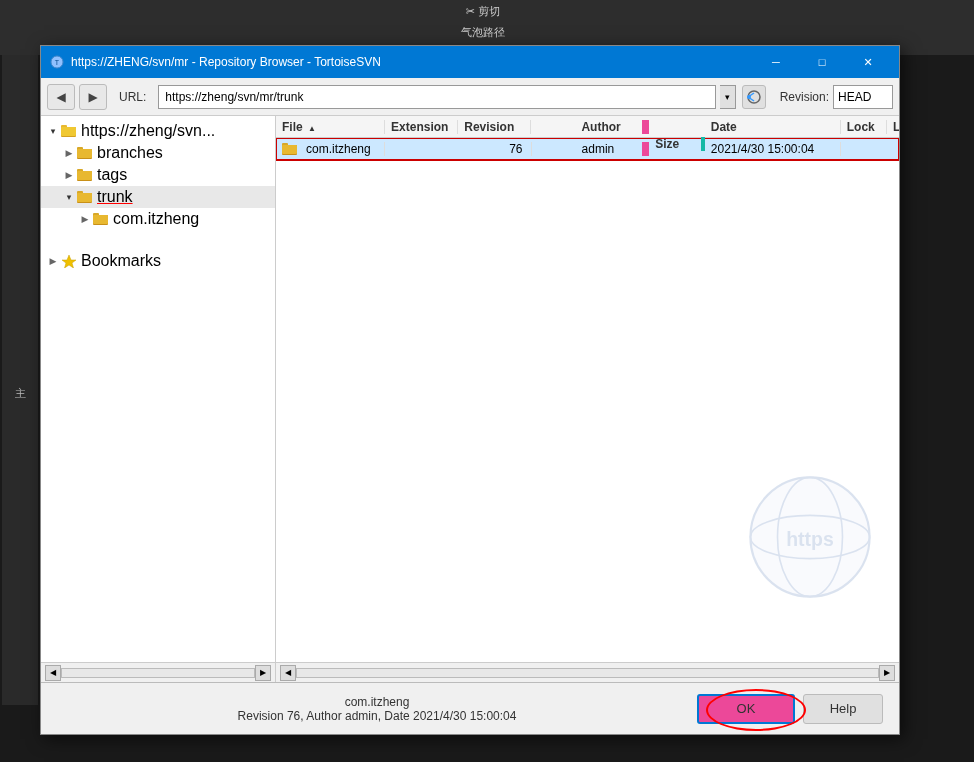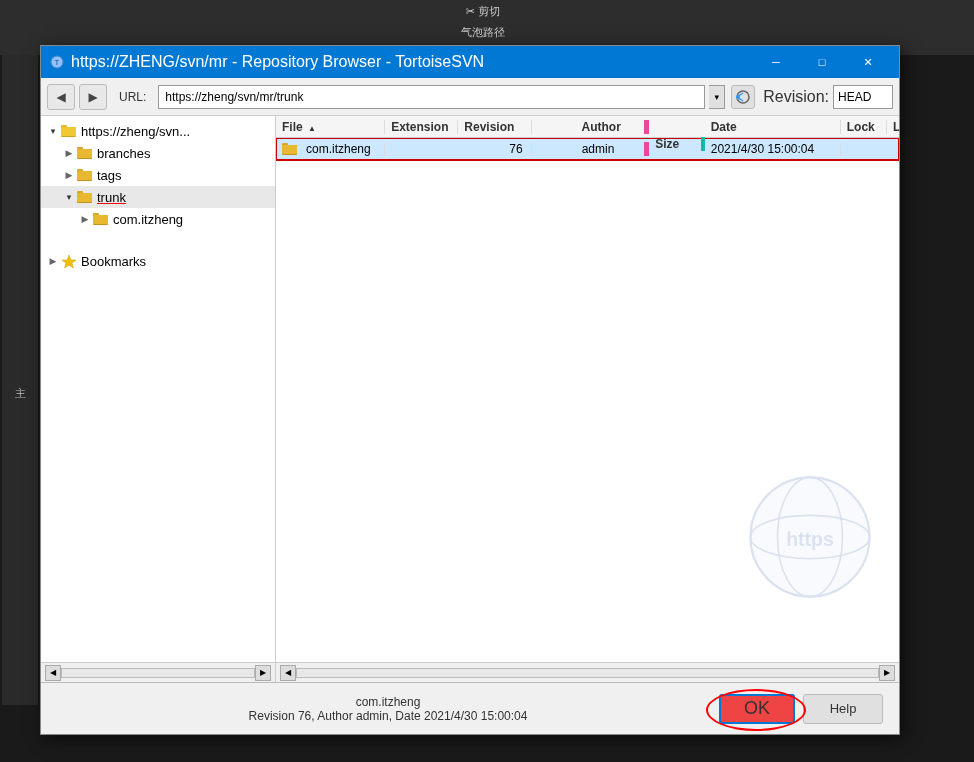--- a/index.html
+++ b/index.html
@@ -64,21 +64,21 @@
       width: 16px;
       height: 16px;
       margin-right: 6px;
       display: flex;
       align-items: center;
       justify-content: center;
     }
 
     .title-bar-text {
       flex: 1;
-      font-size: 16px;
+      font-size: 12px;
     }
 
     .title-bar-controls {
       display: flex;
       gap: 0;
     }
 
     .title-btn {
       width: 46px;
       height: 32px;
@@ -152,23 +152,23 @@
       border: 1px solid #bbb;
       border-radius: 3px;
       cursor: pointer;
       display: flex;
       align-items: center;
       justify-content: center;
       margin-left: 2px;
     }
 
     .revision-label {
-      font-size: 16px;
+      font-size: 12px;
       color: #333;
-      margin-left: 4px;
+      margin-left: 10px;
     }
 
     .revision-input {
       width: 60px;
       height: 24px;
       border: 1px solid #999;
       padding: 0 4px;
       font-size: 12px;
       background: white;
     }
@@ -219,21 +219,21 @@
       flex-shrink: 0;
       position: relative;
     }
 
     .folder-icon svg {
       width: 16px;
       height: 14px;
     }
 
     .tree-label {
-      font-size: 13px;
+      font-size: 16px;
     }
 
     
     .indent-1 { padding-left: 4px; }
     .indent-2 { padding-left: 20px; }
     .indent-3 { padding-left: 36px; }
 
     
     .file-panel {
       flex: 1;
@@ -252,21 +252,21 @@
       font-weight: bold;
       color: #333;
       position: sticky;
       top: 0;
       z-index: 10;
     }
 
     .col-file { width: 120px; padding: 0 6px; border-right: 1px solid #ddd; cursor: pointer; }
     .col-ext { width: 80px; padding: 0 6px; border-right: 1px solid #ddd; cursor: pointer; }
     .col-rev { width: 80px; padding: 0 6px; border-right: 1px solid #ddd; cursor: pointer; }
-    .col-author { width: 80px; padding: 0 6px; border-right: 5px solid #ec4899; cursor: pointer; margin-left: 44px; }
+    .col-author { width: 80px; padding: 0 6px; border-right: 7px solid #ec4899; cursor: pointer; margin-left: 44px; }
     .col-size { width: 60px; padding: 0 6px; border-right: 4px solid #14b8a6; cursor: pointer; margin-top: 34px; }
     .col-date { width: 150px; padding: 0 6px; border-right: 1px solid #ddd; cursor: pointer; }
     .col-lock { width: 50px; padding: 0 6px; border-right: 1px solid #ddd; cursor: pointer; }
     .col-lockcomm { flex: 1; padding: 0 6px; cursor: pointer; }
 
     .col-sort-arrow {
       font-size: 8px;
       margin-left: 2px;
     }
 
@@ -369,26 +369,26 @@
       text-align: center;
       flex: 1;
     }
 
     .status-buttons {
       display: flex;
       gap: 8px;
     }
 
     .ok-btn {
-      width: 76px;
+      width: 98px;
       height: 30px;
-      background: #ef4444;
+      background: #ec4899;
       border: 2px solid #0078d4;
       border-radius: 3px;
-      font-size: 18px;
+      font-size: 13px;
       cursor: pointer;
       color: #333;
       position: relative;
     }
 
     .help-btn {
       width: 80px;
       height: 30px;
       background: #e0e0e0;
       border: 1px solid #bbb;

